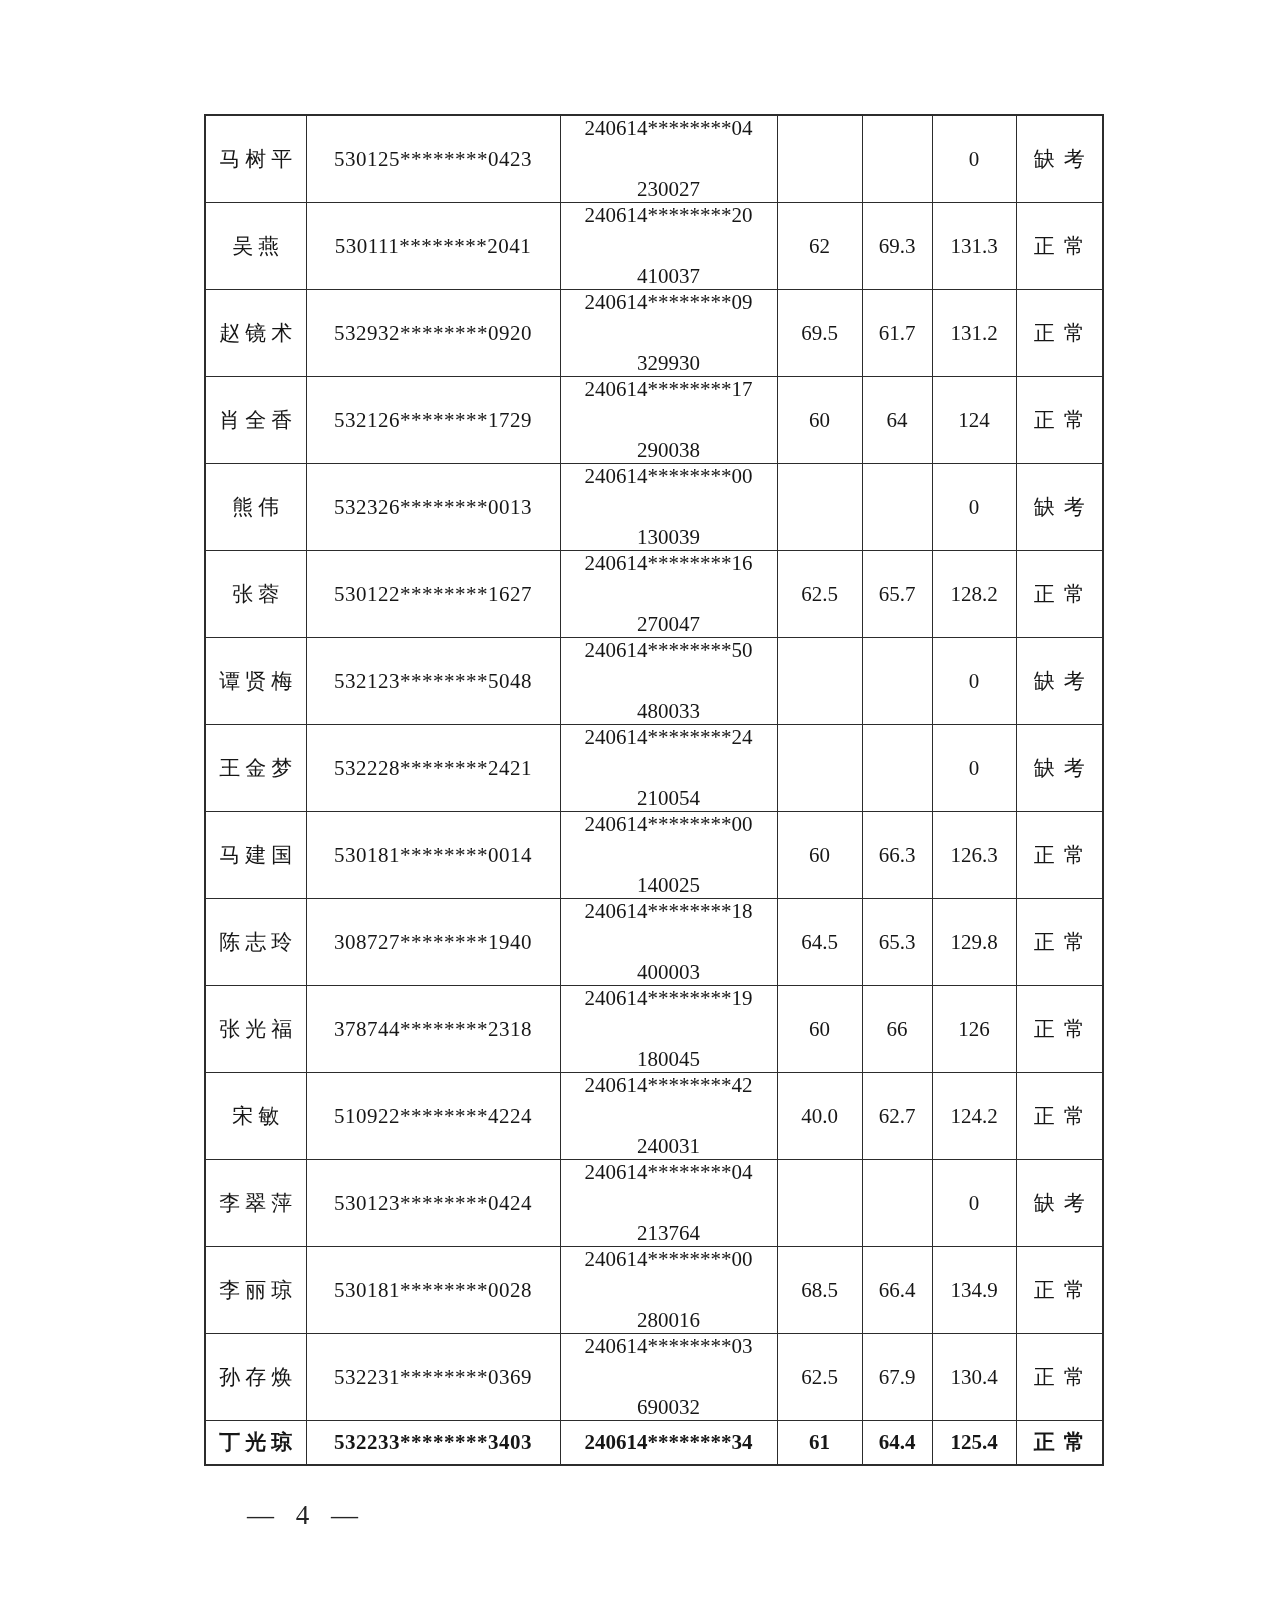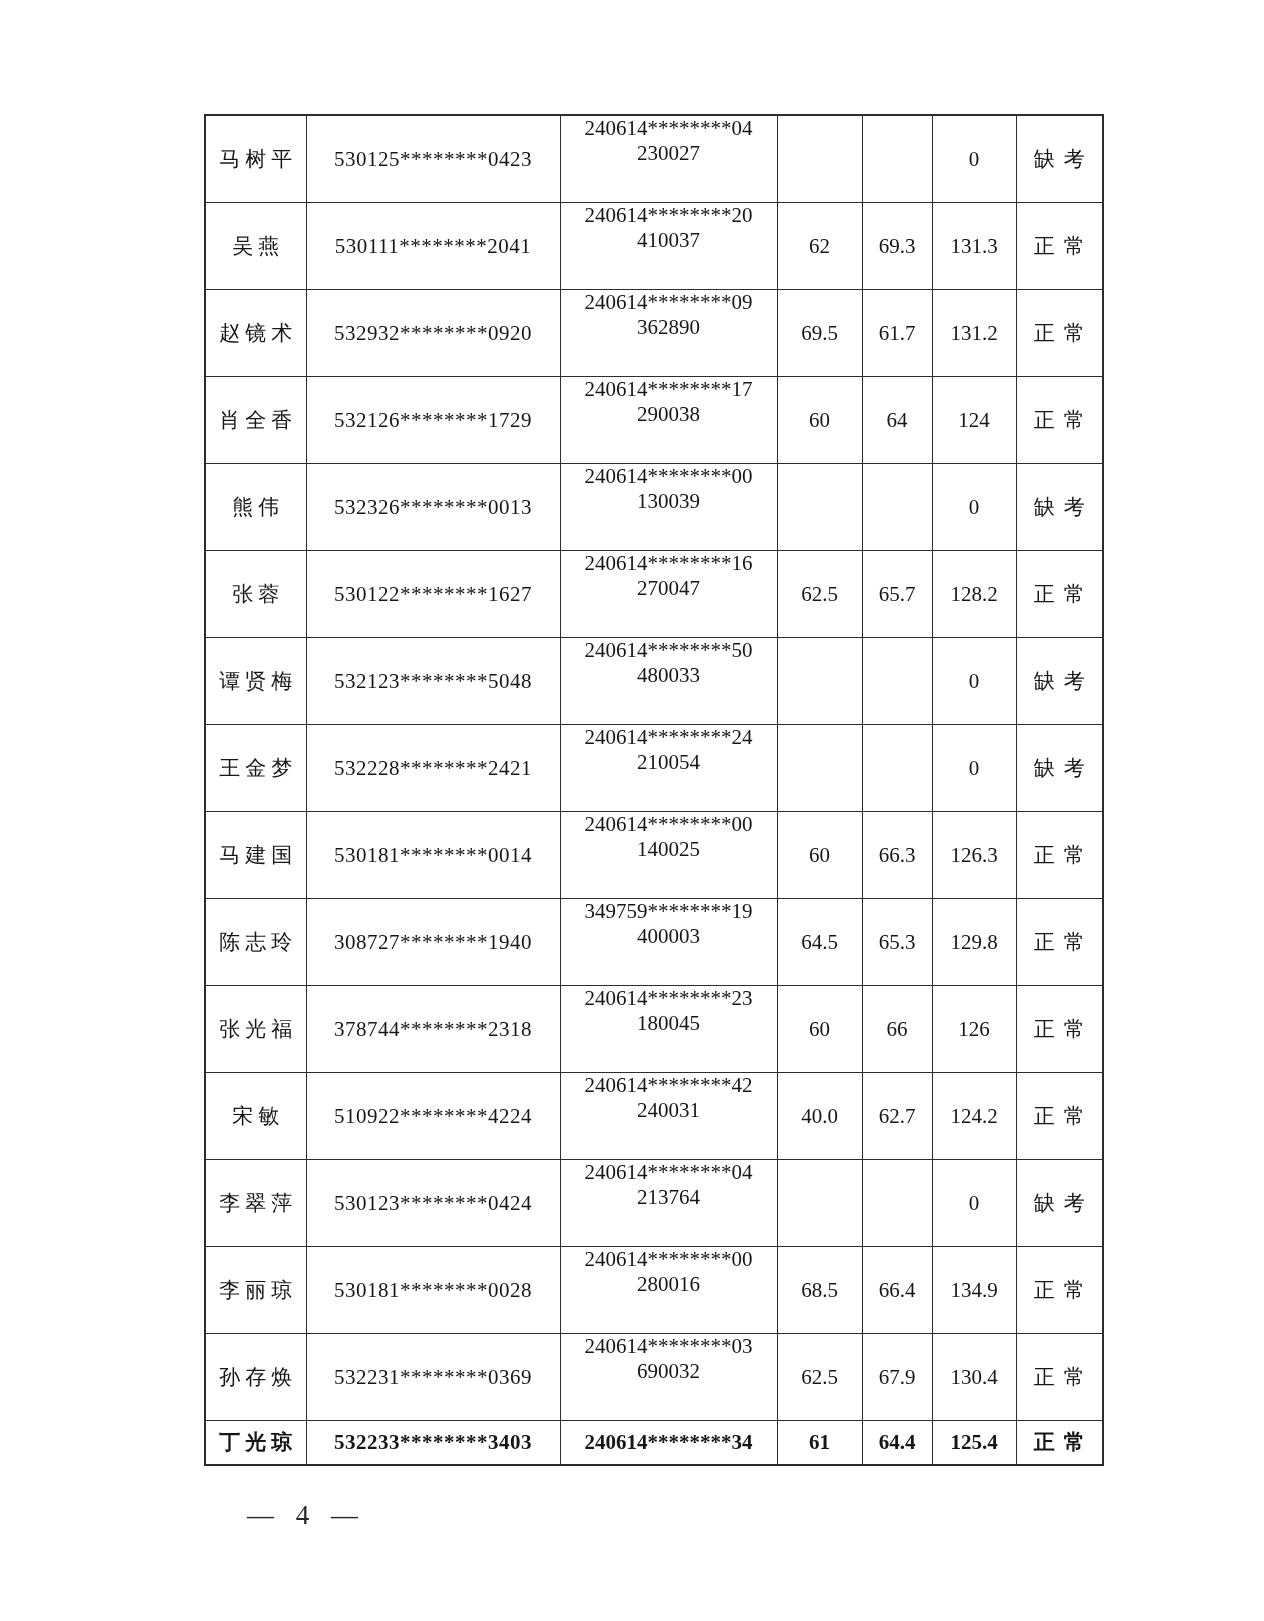--- a/index.html
+++ b/index.html
@@ -41,21 +41,21 @@
     margin-left: 20px;
   }
   .status-cell {
     letter-spacing: 9px;
     padding-left: 9px !important;
   }
   .id-cell { letter-spacing: 0.5px; }
   .exam-wrap {
     display: flex;
     flex-direction: column;
-    justify-content: flex-start;
+    justify-content: space-between;
     align-items: center;
     height: 86px;
   }
   tr.row:last-child .exam-wrap { height: auto; }
   .page-footer {
     position: absolute;
     left: 247px;
     top: 1500px;
     font-size: 27px;
     word-spacing: 15px;
@@ -103,21 +103,21 @@
         <td class="score-cell">69.3</td>
         <td class="score-cell">131.3</td>
         <td class="status-cell">正常</td>
       </tr>
       <tr class="row">
         <td class="name-cell">赵镜术</td>
         <td class="id-cell">532932********0920</td>
         <td class="exam-cell">
           <div class="exam-wrap">
             <span>240614********09</span>
-            <span>362890</span>
+            <span>329930</span>
           </div>
         </td>
         <td class="score-cell">69.5</td>
         <td class="score-cell">61.7</td>
         <td class="score-cell">131.2</td>
         <td class="status-cell">正常</td>
       </tr>
       <tr class="row">
         <td class="name-cell">肖全香</td>
         <td class="id-cell">532126********1729</td>
@@ -200,35 +200,35 @@
         <td class="score-cell">60</td>
         <td class="score-cell">66.3</td>
         <td class="score-cell">126.3</td>
         <td class="status-cell">正常</td>
       </tr>
       <tr class="row">
         <td class="name-cell">陈志玲</td>
         <td class="id-cell">308727********1940</td>
         <td class="exam-cell">
           <div class="exam-wrap">
-            <span>349759********19</span>
+            <span>240614********18</span>
             <span>400003</span>
           </div>
         </td>
         <td class="score-cell">64.5</td>
         <td class="score-cell">65.3</td>
         <td class="score-cell">129.8</td>
         <td class="status-cell">正常</td>
       </tr>
       <tr class="row">
         <td class="name-cell">张光福</td>
         <td class="id-cell">378744********2318</td>
         <td class="exam-cell">
           <div class="exam-wrap">
-            <span>240614********23</span>
+            <span>240614********19</span>
             <span>180045</span>
           </div>
         </td>
         <td class="score-cell">60</td>
         <td class="score-cell">66</td>
         <td class="score-cell">126</td>
         <td class="status-cell">正常</td>
       </tr>
       <tr class="row">
         <td class="name-cell">宋敏</td>

